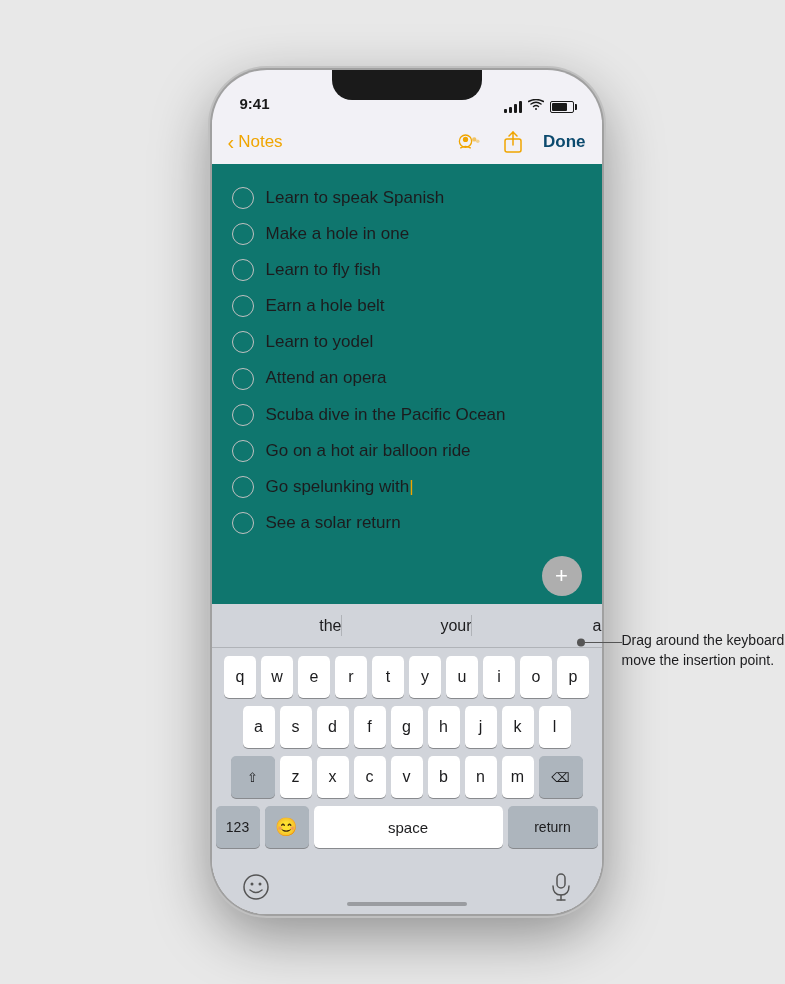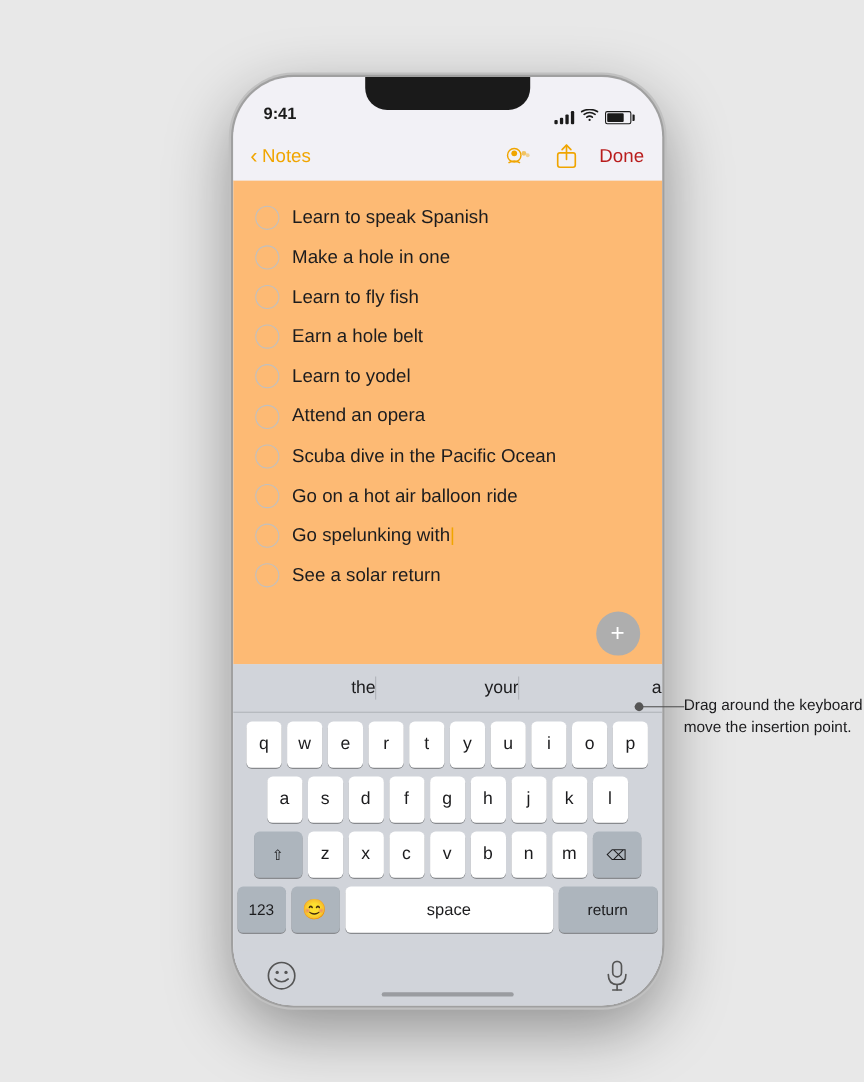--- a/index.html
+++ b/index.html
@@ -152,33 +152,33 @@
 
     .nav-icon {
       width: 28px;
       height: 28px;
       display: flex;
       align-items: center;
       justify-content: center;
     }
 
     .done-button {
-      color: #b91c1c;
+      color: #0c4a6e;
       font-size: 17px;
-      font-weight: 400;
+      font-weight: 700;
     }
 
     
     .note-content {
       position: absolute;
       top: 94px;
       left: 0;
       right: 0;
       bottom: 310px;
-      background: #fdba74;
+      background: #0f766e;
       overflow: hidden;
       padding: 16px 20px;
     }
 
     .checklist-item {
       display: flex;
       align-items: center;
       padding: 7px 0;
       gap: 12px;
     }

